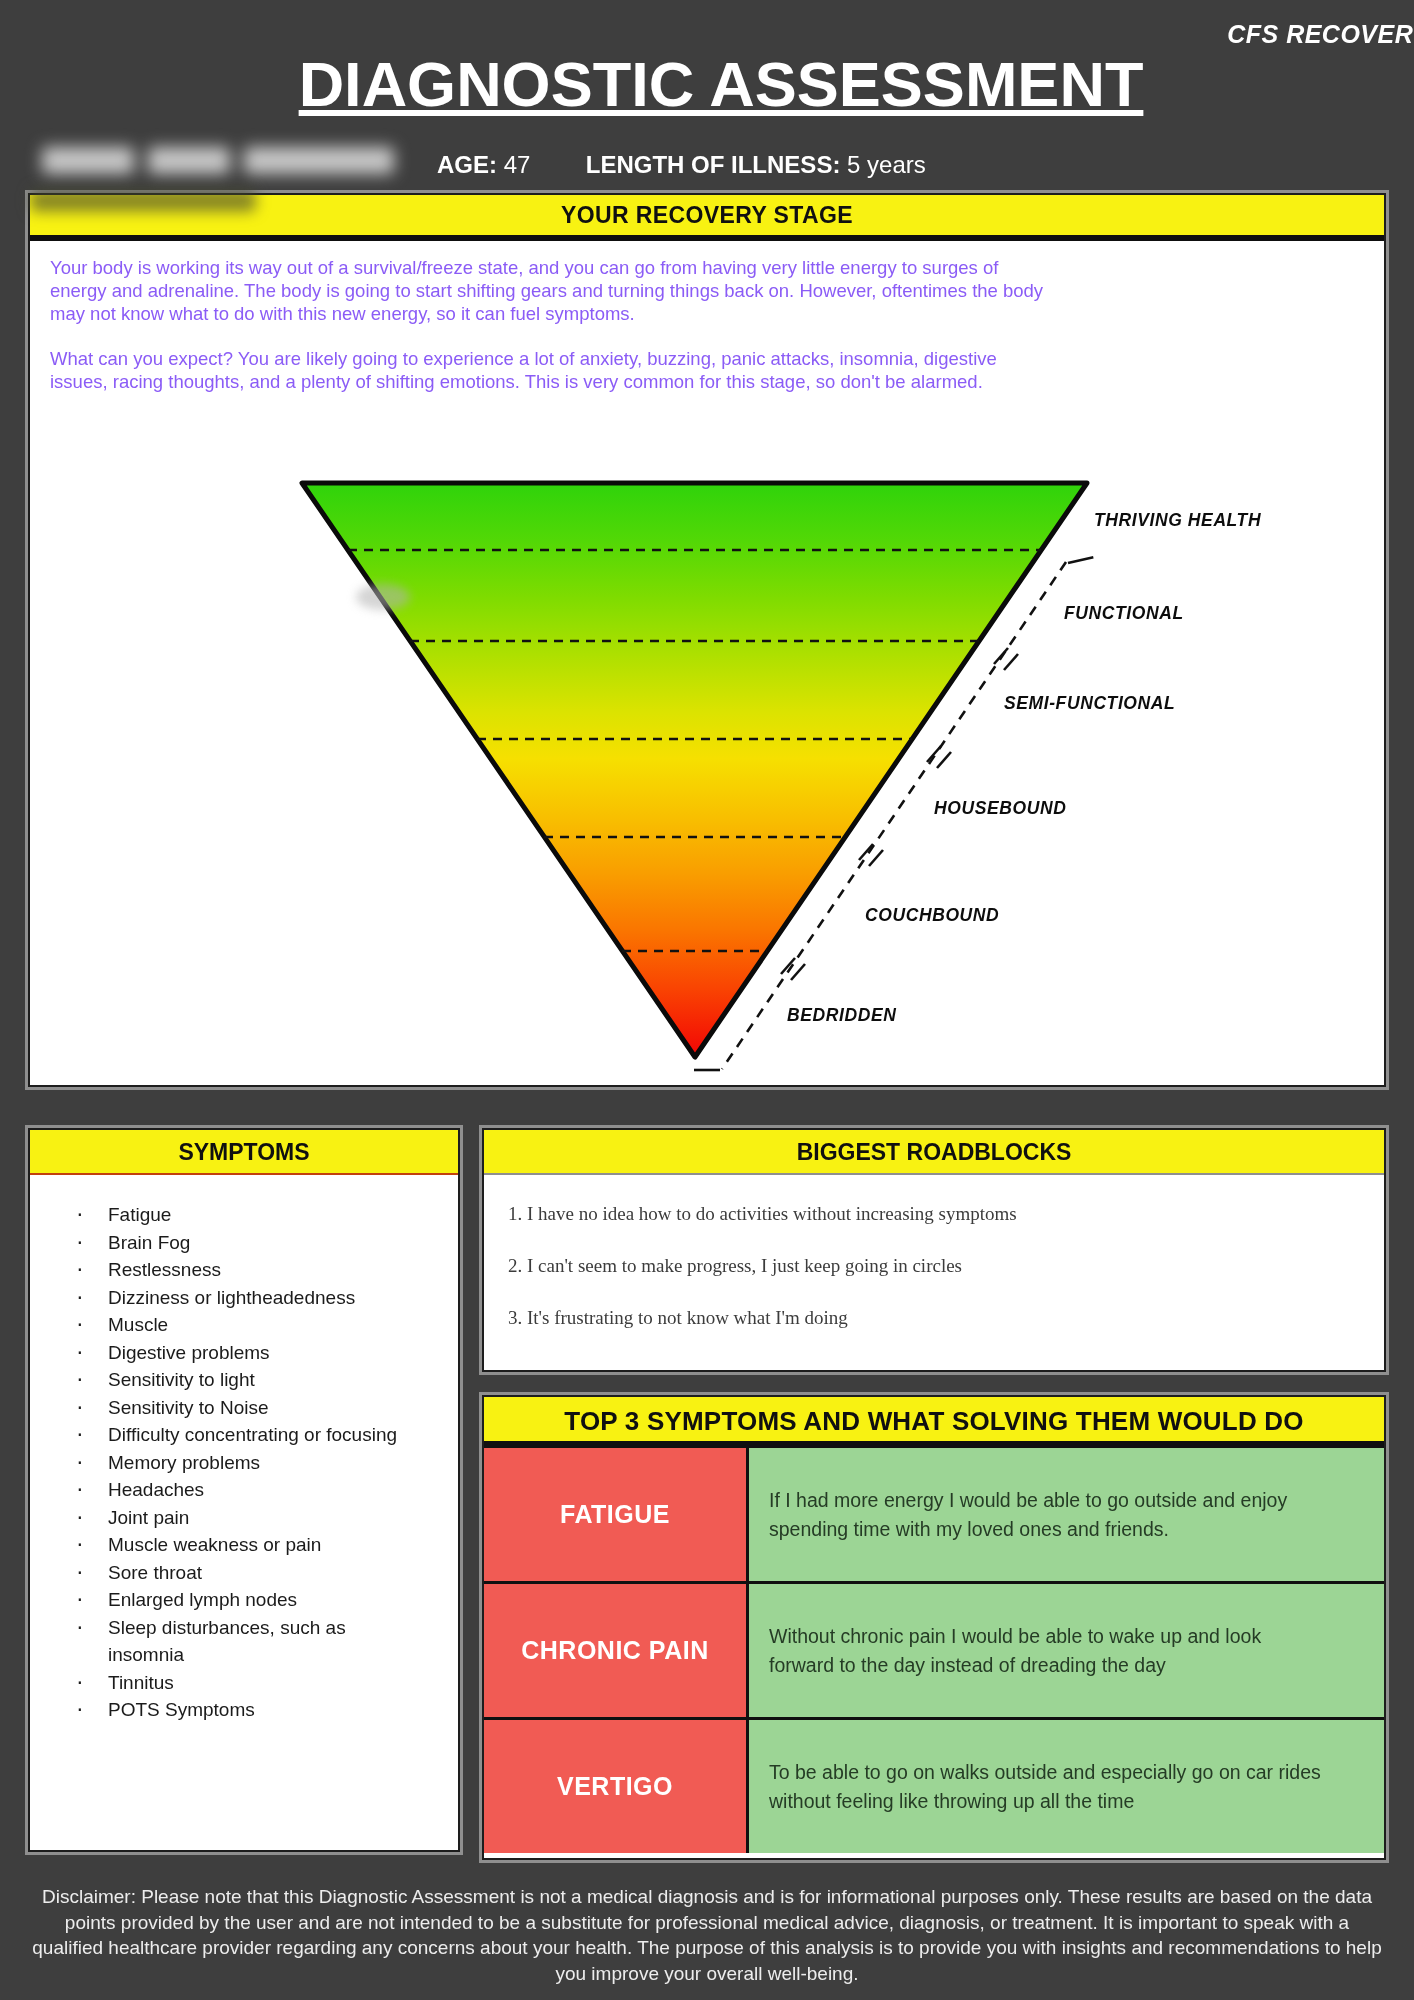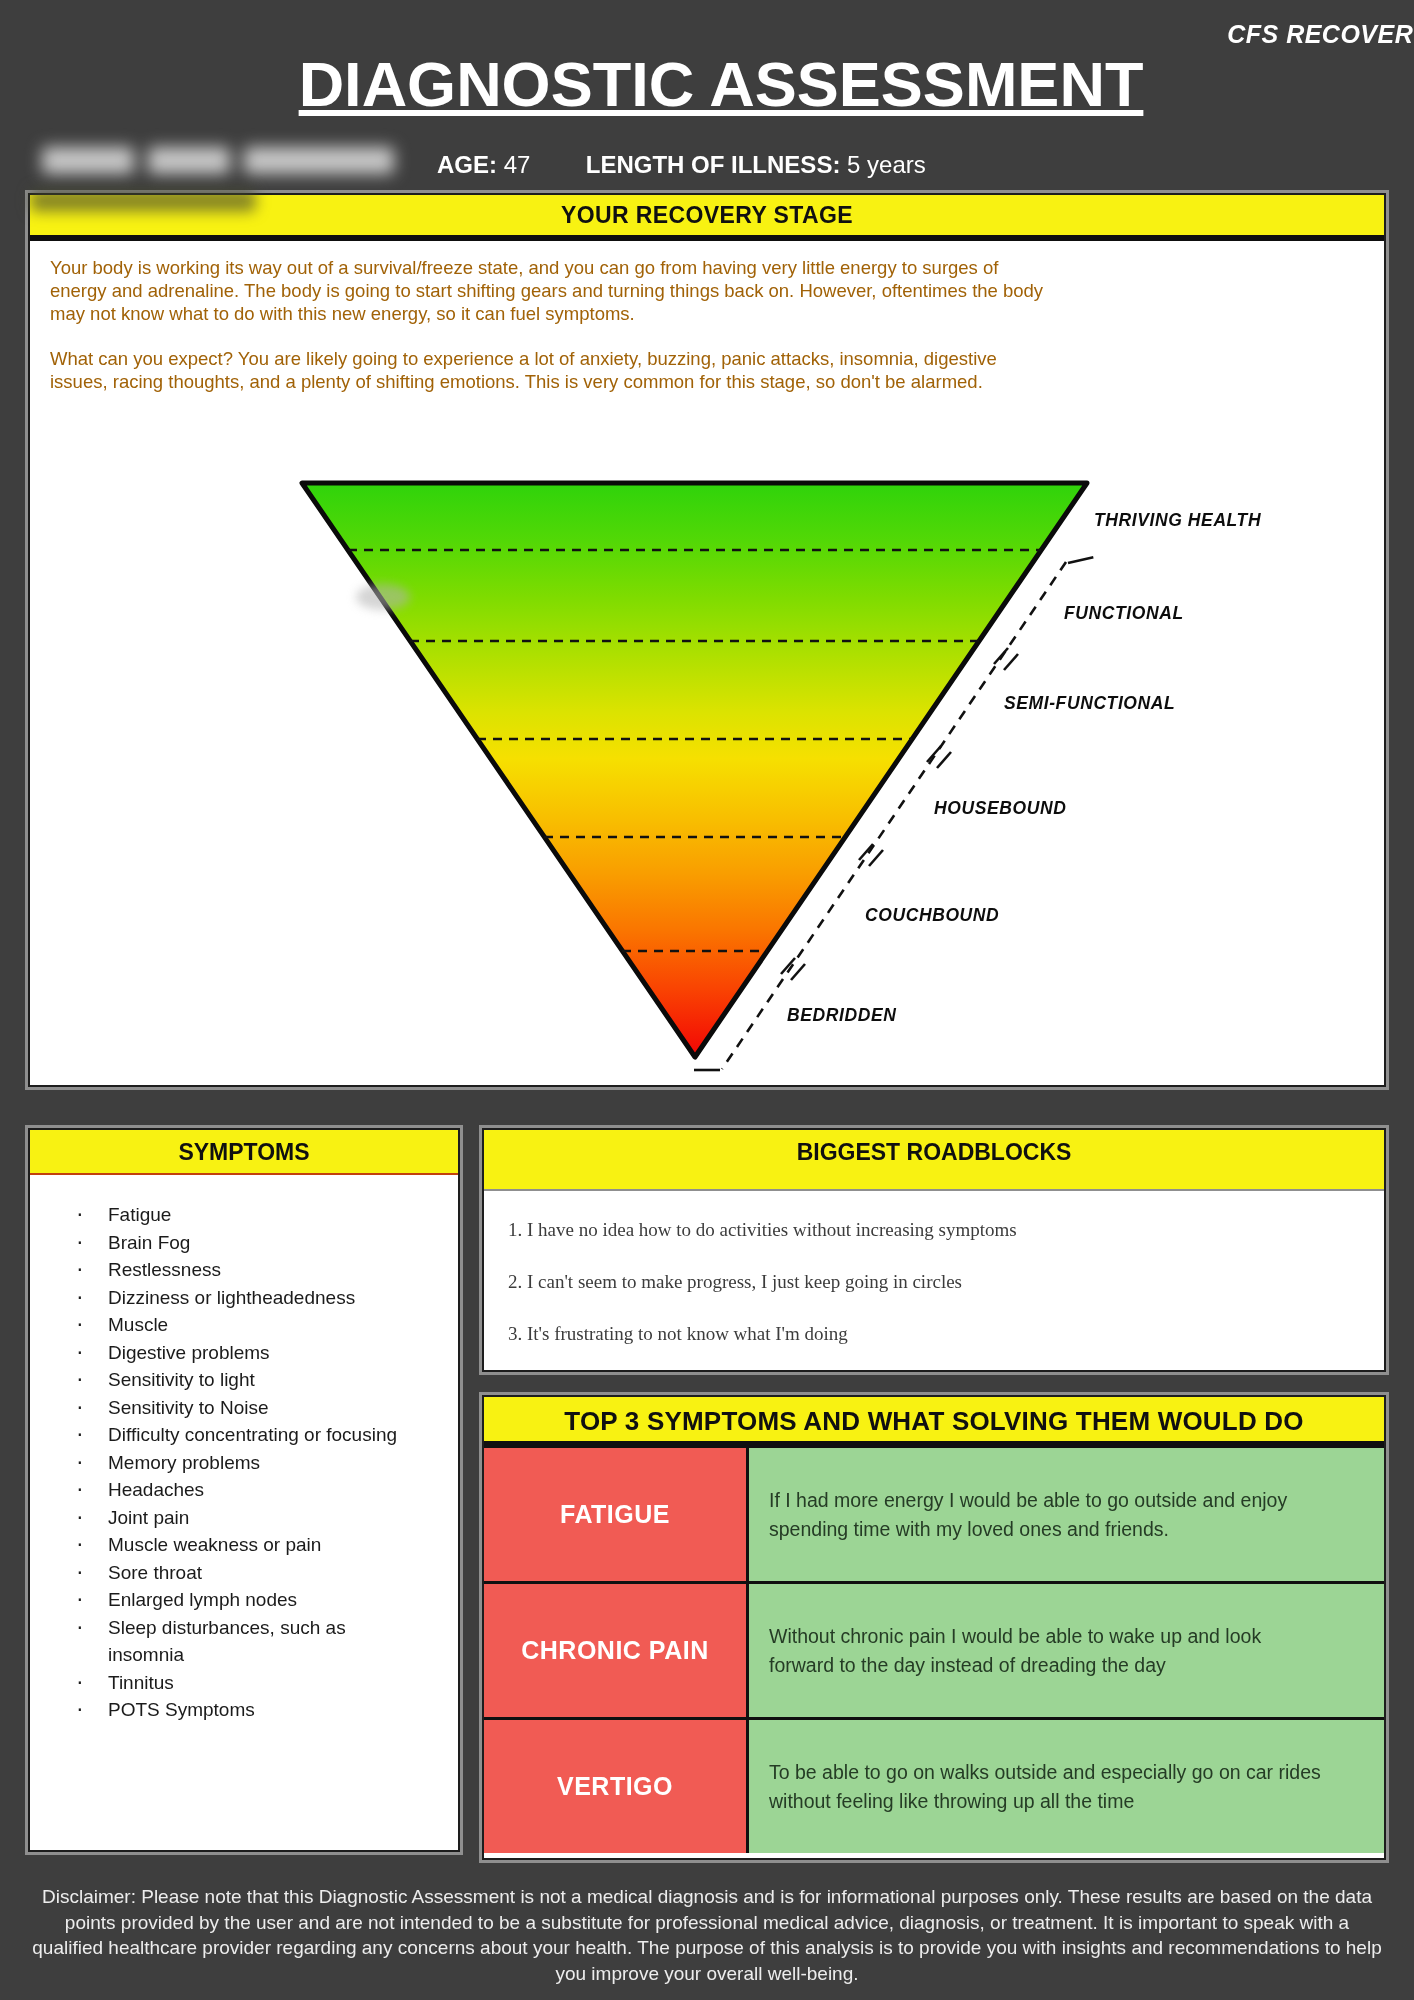--- a/index.html
+++ b/index.html
@@ -34,37 +34,37 @@
   }
   .band {
     background:#F8F212; text-align:center; color:#101010; font-weight:800;
   }
   
   #panel-recovery { left:28px; top:193px; width:1358px; height:894px; }
   #panel-recovery .band { height:40px; line-height:40px; font-size:23px; letter-spacing:.4px; }
   #panel-recovery .band-rule { height:6px; background:#0e0e0e; }
   .recovery-body { padding:15px 20px 0 20px; }
   .recovery-body p {
-    margin:0 0 22px 0; width:1002px; font-size:18.5px; line-height:23px; color:#a16207;
+    margin:0 0 22px 0; width:1002px; font-size:18.5px; line-height:23px; color:#8b5cf6;
   }
   .pyramid-svg { display:block; margin-top:46px; }
 
   
   #panel-symptoms { left:28px; top:1128px; width:432px; height:724px; }
   #panel-symptoms .band { height:45px; line-height:45px; font-size:23px; border-bottom:2px solid #c2410c; }
   .sym-list { list-style:none; margin:0; padding:26px 0 0 0; }
   .sym-list li {
     position:relative; padding-left:78px; padding-right:34px;
     font-size:19px; line-height:27.5px; color:#1B1B1B;
   }
   .sym-list li::before { content:"·"; position:absolute; left:46px; top:-1px; font-size:23px; color:#1B1B1B; }
 
   
   #panel-roadblocks { left:482px; top:1128px; width:904px; height:244px; }
-  #panel-roadblocks .band { height:61px; line-height:45px; font-size:23px; border-bottom:2px solid #8f8f8f; }
+  #panel-roadblocks .band { height:45px; line-height:45px; font-size:23px; border-bottom:2px solid #8f8f8f; }
   .rb-list { padding:27px 16px 0 24px;font-family:Liberation Serif, serif; }
   .rb-item { font-size:19px; line-height:24px; color:#3C3C3C; margin-bottom:28px; }
 
   
   #panel-top3 { left:482px; top:1395px; width:904px; height:465px; }
   #panel-top3 .band { height:48px; line-height:48px; font-size:26px; letter-spacing:.2px; border-bottom:4px solid #101010; }
   .t3-row { display:grid; grid-template-columns:265px 1fr; height:136px; border-top:3px solid #101010; }
   .t3-row:first-of-type { border-top:none; }
   .t3-sym {
     background:#F15B54; color:#fff; font-weight:800; font-size:25px; letter-spacing:.5px;

